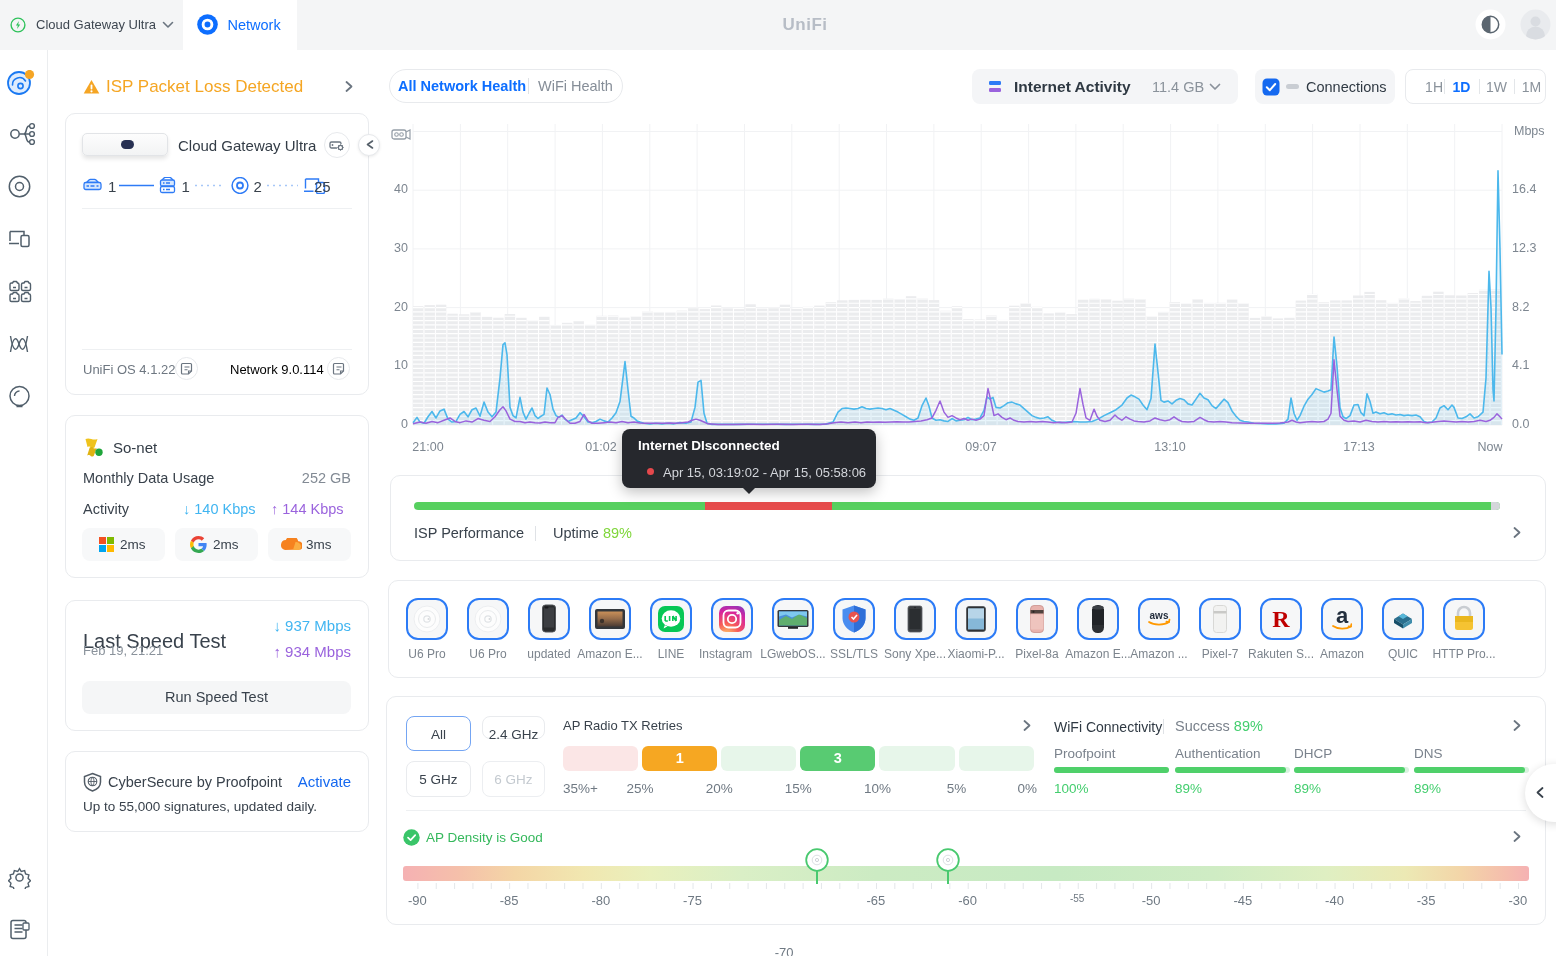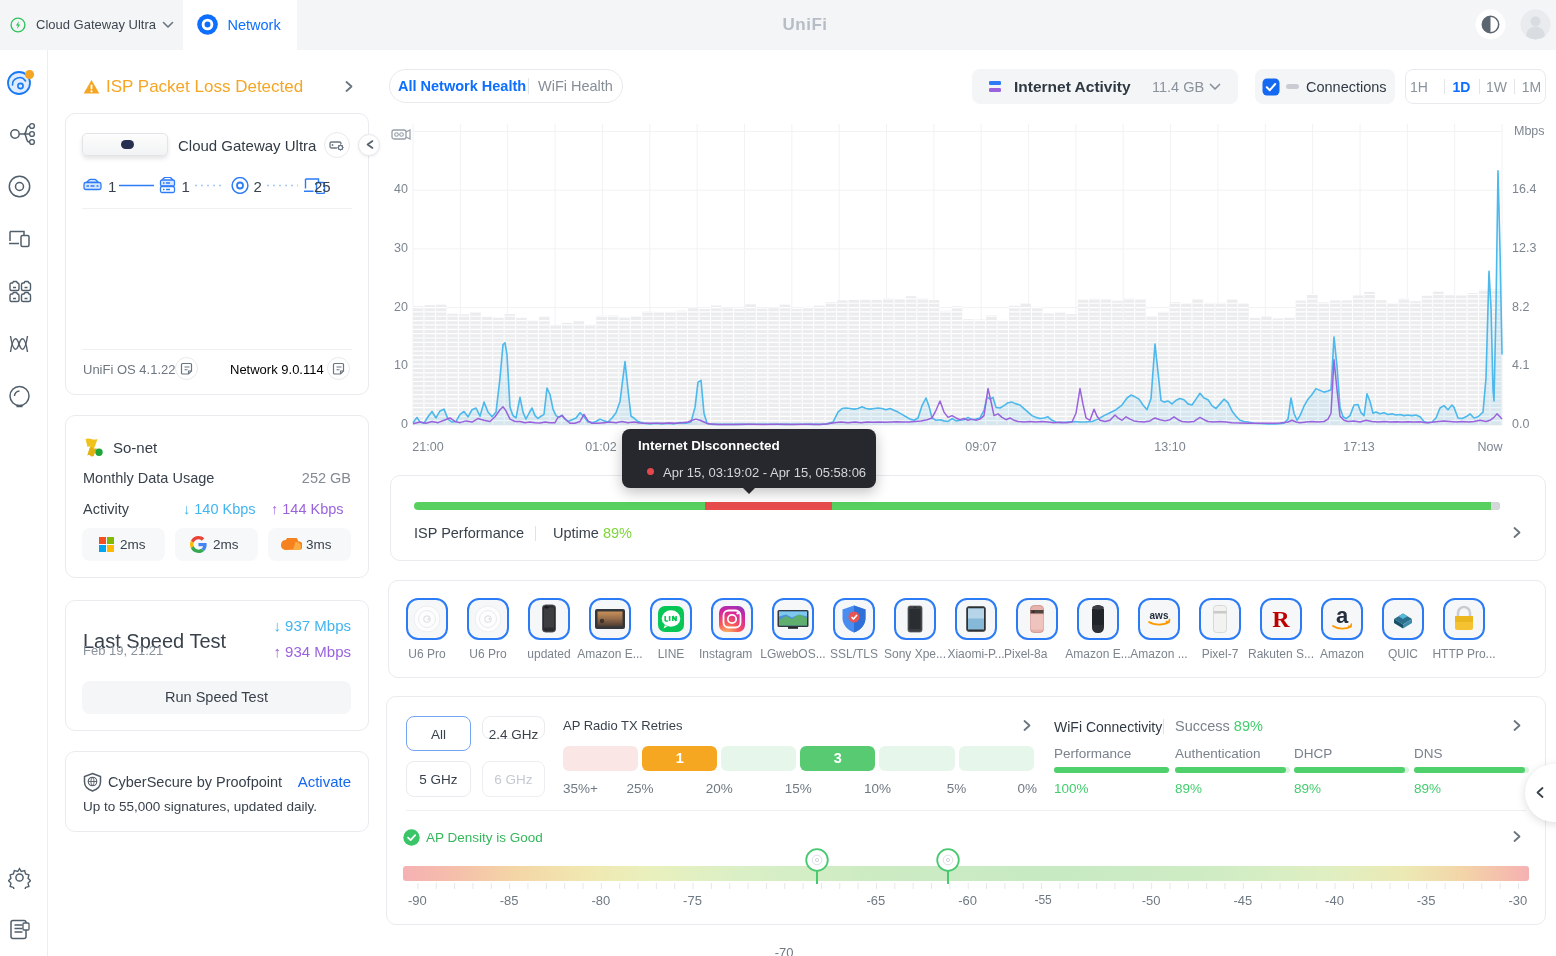--- a/index.html
+++ b/index.html
@@ -213,21 +213,21 @@
     <path d="M1.5 1.5 L6 6 L10.5 1.5" stroke="#8a929b" stroke-width="1.7" fill="none" stroke-linecap="round" stroke-linejoin="round"></path>
   </svg>
 <div class="abs" style="left:1255px;top:69px;width:140px;height:35px;background:#f4f5f7;border-radius:8px"></div>
 <svg class="abs" style="left:1262px;top:78px" width="18" height="18">
     <rect x="0.5" y="0.5" width="17" height="17" rx="4.5" fill="#1569f0"></rect>
     <path d="M4.8 9.3 L7.8 12.2 L13.2 6" stroke="#fff" stroke-width="2" fill="none" stroke-linecap="round" stroke-linejoin="round"></path>
   </svg>
 <div class="abs" style="left:1286px;top:84px;width:13px;height:5px;border-radius:2.5px;background:#c9cdd3"></div>
 <div class="abs" style="left:1306px;top:79px;font-size:14.5px;color:#2f3943">Connections</div>
 <div class="abs" style="left:1405px;top:69px;width:141px;height:35px;border:1px solid #e8eaed;border-radius:8px;background:#fff"></div>
-<div class="abs" style="left:1410px;top:79px;width:33px;text-align:left;font-size:14px;color:#8a929b;font-weight:400">1H</div>
+<div class="abs" style="left:1410px;top:79px;width:33px;text-align:right;font-size:14px;color:#8a929b;font-weight:400">1H</div>
 <div class="abs" style="left:1445px;top:79px;width:33px;text-align:center;font-size:14px;color:#0d6eff;font-weight:700">1D</div>
 <div class="abs" style="left:1480px;top:79px;width:33px;text-align:center;font-size:14px;color:#8a929b;font-weight:400">1W</div>
 <div class="abs" style="left:1515px;top:79px;width:33px;text-align:center;font-size:14px;color:#8a929b;font-weight:400">1M</div>
 <div class="abs" style="left:1444px;top:79px;width:1px;height:15px;background:#e3e6e9"></div>
 <div class="abs" style="left:1479px;top:79px;width:1px;height:15px;background:#e3e6e9"></div>
 <div class="abs" style="left:1514px;top:79px;width:1px;height:15px;background:#e3e6e9"></div>
 <svg class="abs" style="left:384px;top:115px" width="1172" height="345" viewBox="384 115 1172 345">
     <line x1="413.0" y1="124" x2="413.0" y2="425.0" stroke="#f1f2f4" stroke-width="1"></line>
     <line x1="460.4" y1="124" x2="460.4" y2="425.0" stroke="#f1f2f4" stroke-width="1"></line>
     <line x1="507.7" y1="124" x2="507.7" y2="425.0" stroke="#f1f2f4" stroke-width="1"></line>
@@ -637,21 +637,21 @@
   </div>
 <div class="abs" style="left:943px;top:647px;width:66px;text-align:center;font-size:12px;color:#7c848d;white-space:nowrap">Xiaomi-P...</div>
 <div class="abs" style="left:1016px;top:598px;width:42px;height:42px;border:2px solid #2c7bf6;border-radius:12px;background:#f6f7f8;overflow:hidden">
     <div style="margin:0"><svg width="38" height="38">
         <rect x="12.5" y="5.5" width="13" height="27" rx="3.5" fill="#e8b2ac" stroke="#c9928c" stroke-width="0.8"></rect>
         <rect x="12.5" y="10" width="13" height="3.5" fill="#50433f"></rect>
         <circle cx="15.5" cy="11.8" r="1" fill="#2c2422"></circle>
         <rect x="12.5" y="14.5" width="13" height="15" fill="#efc4be"></rect>
       </svg></div>
   </div>
-<div class="abs" style="left:1004px;top:647px;width:66px;font-size:12px;color:#7c848d;white-space:nowrap">Pixel-8a</div>
+<div class="abs" style="left:1004px;top:647px;width:66px;text-align:center;font-size:12px;color:#7c848d;white-space:nowrap">Pixel-8a</div>
 <div class="abs" style="left:1077px;top:598px;width:42px;height:42px;border:2px solid #2c7bf6;border-radius:12px;background:#f6f7f8;overflow:hidden">
     <div style="margin:0"><svg width="38" height="38">
         <rect x="13" y="5" width="12" height="28" rx="5.5" fill="#2c2f33"></rect>
         <rect x="13" y="9" width="12" height="16" fill="#212428"></rect>
         <ellipse cx="19" cy="7.5" rx="5.8" ry="2" fill="#3c4046"></ellipse>
       </svg></div>
   </div>
 <div class="abs" style="left:1065px;top:647px;width:66px;text-align:center;font-size:12px;color:#7c848d;white-space:nowrap">Amazon E...</div>
 <div class="abs" style="left:1138px;top:598px;width:42px;height:42px;border:2px solid #2c7bf6;border-radius:12px;background:#f6f7f8;overflow:hidden">
     <div style="margin:0"><svg width="38" height="38">
@@ -726,21 +726,21 @@
 <div class="abs" style="left:773.3px;top:781px;width:50px;text-align:center;font-size:13.5px;color:#6f7983">15%</div>
 <div class="abs" style="left:852.5px;top:781px;width:50px;text-align:center;font-size:13.5px;color:#6f7983">10%</div>
 <div class="abs" style="left:931.5px;top:781px;width:50px;text-align:center;font-size:13.5px;color:#6f7983">5%</div>
 <div class="abs" style="left:987px;top:781px;width:50px;text-align:right;font-size:13.5px;color:#6f7983">0%</div>
 <div class="abs" style="left:1054px;top:719px;font-size:14px;color:#2f3943">WiFi Connectivity</div>
 <div class="abs" style="left:1163px;top:719px;width:1px;height:15px;background:#dfe2e6"></div>
 <div class="abs" style="left:1175px;top:718px;font-size:14.5px;color:#7a828c">Success <span style="color:#43ce6e">89%</span></div>
 <svg class="abs" style="left:1510.5px;top:718.5px" width="13.0" height="17.0">
     <path d="M3.5 2 L8.5 6.5 L3.5 11.0" stroke="#6b7580" stroke-width="1.8" fill="none" stroke-linecap="round" stroke-linejoin="round"></path>
   </svg>
-<div class="abs" style="left:1054px;top:746px;font-size:13.5px;color:#7a828c">Performance</div>
+<div class="abs" style="left:1054px;top:746px;font-size:13.5px;color:#7a828c">Proofpoint</div>
 <div class="abs" style="left:1054px;top:767px;width:115px;height:6px;border-radius:3px;background:#d9f2e0"></div>
 <div class="abs" style="left:1054px;top:767px;width:115px;height:6px;border-radius:3px;background:#4fd06a"></div>
 <div class="abs" style="left:1054px;top:781px;font-size:13.5px;color:#43ce6e">100%</div>
 <div class="abs" style="left:1175px;top:746px;font-size:13.5px;color:#7a828c">Authentication</div>
 <div class="abs" style="left:1175px;top:767px;width:115px;height:6px;border-radius:3px;background:#d9f2e0"></div>
 <div class="abs" style="left:1175px;top:767px;width:111px;height:6px;border-radius:3px;background:#4fd06a"></div>
 <div class="abs" style="left:1175px;top:781px;font-size:13.5px;color:#43ce6e">89%</div>
 <div class="abs" style="left:1294px;top:746px;font-size:13.5px;color:#7a828c">DHCP</div>
 <div class="abs" style="left:1294px;top:767px;width:115px;height:6px;border-radius:3px;background:#d9f2e0"></div>
 <div class="abs" style="left:1294px;top:767px;width:111px;height:6px;border-radius:3px;background:#4fd06a"></div>
@@ -822,21 +822,21 @@
     <rect x="1096.64" y="0" width="1" height="6" fill="#e4e7ea"></rect>
     <rect x="1114.98" y="0" width="1" height="6" fill="#e4e7ea"></rect>
   </svg>
 <div class="abs" style="left:392.4px;top:893px;width:50px;text-align:center;font-size:13px;color:#6f7983">-90</div>
 <div class="abs" style="left:484.1px;top:893px;width:50px;text-align:center;font-size:13px;color:#6f7983">-85</div>
 <div class="abs" style="left:575.8px;top:893px;width:50px;text-align:center;font-size:13px;color:#6f7983">-80</div>
 <div class="abs" style="left:667.5px;top:893px;width:50px;text-align:center;font-size:13px;color:#6f7983">-75</div>
 <div class="abs" style="left:759.2px;top:945px;width:50px;text-align:center;font-size:13px;color:#6f7983">-70</div>
 <div class="abs" style="left:850.9px;top:893px;width:50px;text-align:center;font-size:13px;color:#6f7983">-65</div>
 <div class="abs" style="left:942.7px;top:893px;width:50px;text-align:center;font-size:13px;color:#6f7983">-60</div>
-<div class="abs" style="left:1034.4px;top:893px;width:50px;text-align:left;font-size:12px;color:#6f7983">-55</div>
+<div class="abs" style="left:1034.4px;top:893px;width:50px;text-align:right;font-size:10px;color:#6f7983">-55</div>
 <div class="abs" style="left:1126.1px;top:893px;width:50px;text-align:center;font-size:13px;color:#6f7983">-50</div>
 <div class="abs" style="left:1217.8px;top:893px;width:50px;text-align:center;font-size:13px;color:#6f7983">-45</div>
 <div class="abs" style="left:1309.5px;top:893px;width:50px;text-align:center;font-size:13px;color:#6f7983">-40</div>
 <div class="abs" style="left:1401.2px;top:893px;width:50px;text-align:center;font-size:13px;color:#6f7983">-35</div>
 <div class="abs" style="left:1492.9px;top:893px;width:50px;text-align:center;font-size:13px;color:#6f7983">-30</div>
 <div class="abs" style="left:816px;top:860px;width:2px;height:24px;background:#49c96f"></div>
 <svg class="abs" style="left:805px;top:848px" width="24" height="24">
     <circle cx="12" cy="12" r="10.8" fill="#fff" stroke="#49c96f" stroke-width="1.8"></circle>
     <circle cx="12" cy="12" r="4.8" fill="none" stroke="#dde0e4" stroke-width="1"></circle>
     <circle cx="12" cy="12" r="1.6" fill="none" stroke="#c9cdd2" stroke-width="0.9"></circle>

